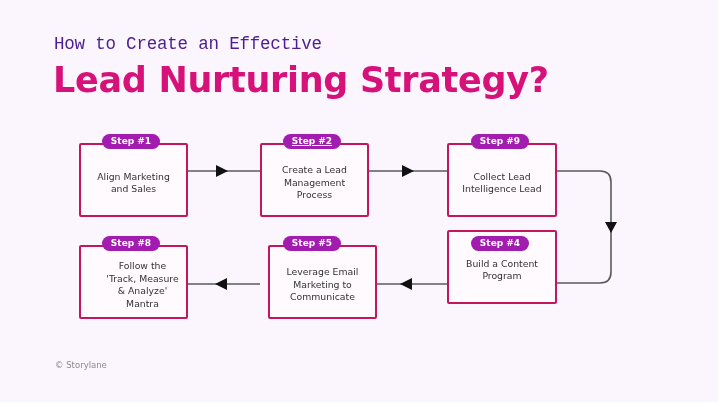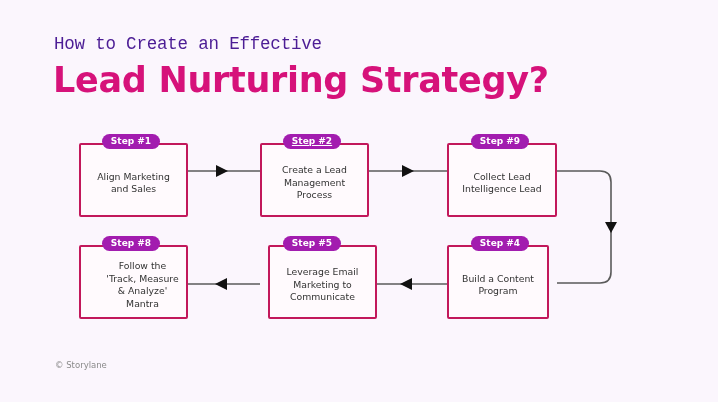--- a/index.html
+++ b/index.html
@@ -85,21 +85,21 @@
 <div class="box" style="left:260px; top:143px; width:109px; height:74px;">
   <div class="label" style="width:82px;text-align:center;">Create a Lead Management Process</div>
 </div>
 <div class="badge" style="left:283px; top:134px;text-decoration:underline;">Step #2</div>
 
 <div class="box" style="left:447px; top:143px; width:110px; height:74px;">
   <div class="label" style="width:96px;">Collect Lead Intelligence Lead</div>
 </div>
 <div class="badge" style="left:471px; top:134px;">Step #9</div>
 
-<div class="box" style="left:447px; top:245px; width:102px; height:74px;">
+<div class="box" style="left:447px; top:230px; width:110px; height:74px;">
   <div class="label" style="width:82px;">Build a Content Program</div>
 </div>
 <div class="badge" style="left:471px; top:236px;">Step #4</div>
 
 <div class="box" style="left:268px; top:245px; width:109px; height:74px;">
   <div class="label" style="width:82px;">Leverage Email Marketing to Communicate</div>
 </div>
 <div class="badge" style="left:283px; top:236px;">Step #5</div>
 
 <div class="box" style="left:79px; top:245px; width:109px; height:74px;">

